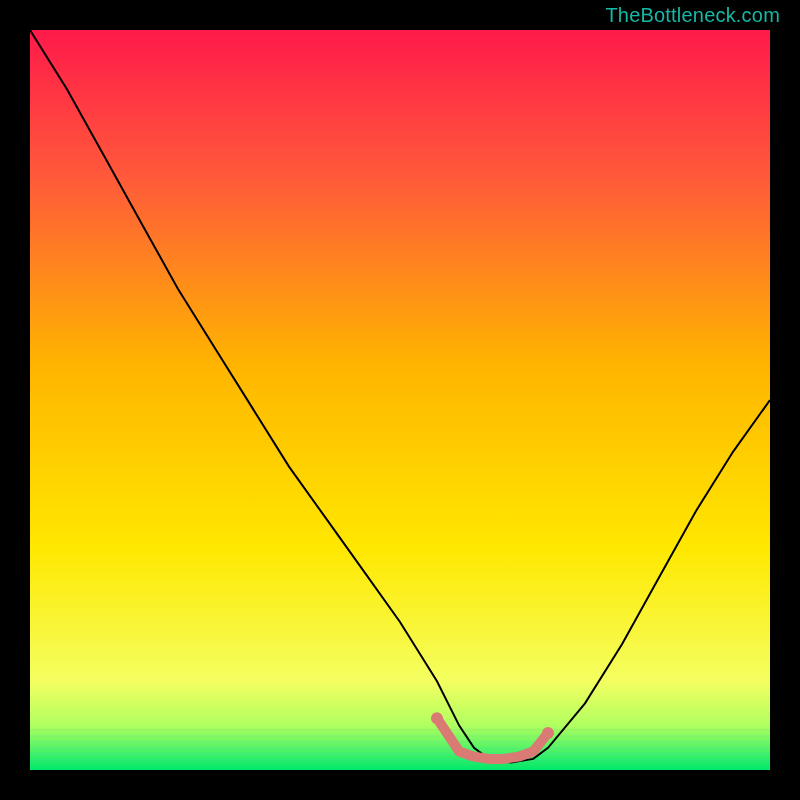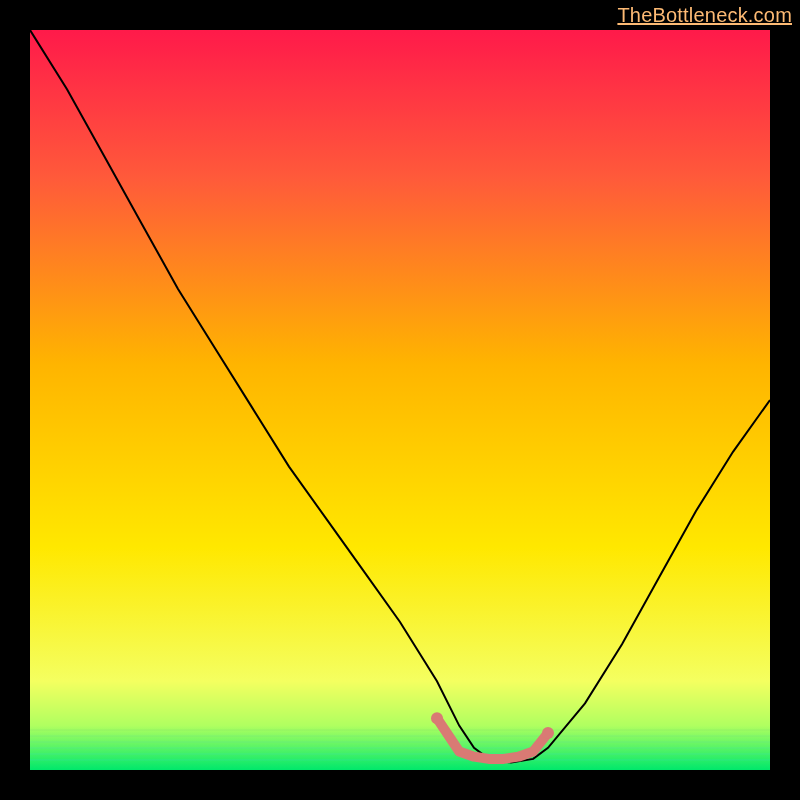--- a/index.html
+++ b/index.html
@@ -8,27 +8,26 @@
     width: 800px;
     height: 800px;
     background: #000;
     font-family: Arial, Helvetica, sans-serif;
     position: relative;
     overflow: hidden;
   }
   .watermark {
     position: absolute;
     top: 4px;
-    right: 8px;
-    color: #fdba74;
+    right: 20px;
+    color: #14b8a6;
     font-size: 20px;
     font-weight: normal;
     z-index: 10;
     letter-spacing: 0.2px;
-    text-decoration: underline;
   }
   .plot-area {
     position: absolute;
     left: 30px;
     top: 30px;
     width: 740px;
     height: 740px;
   }
   svg {
     display: block;

